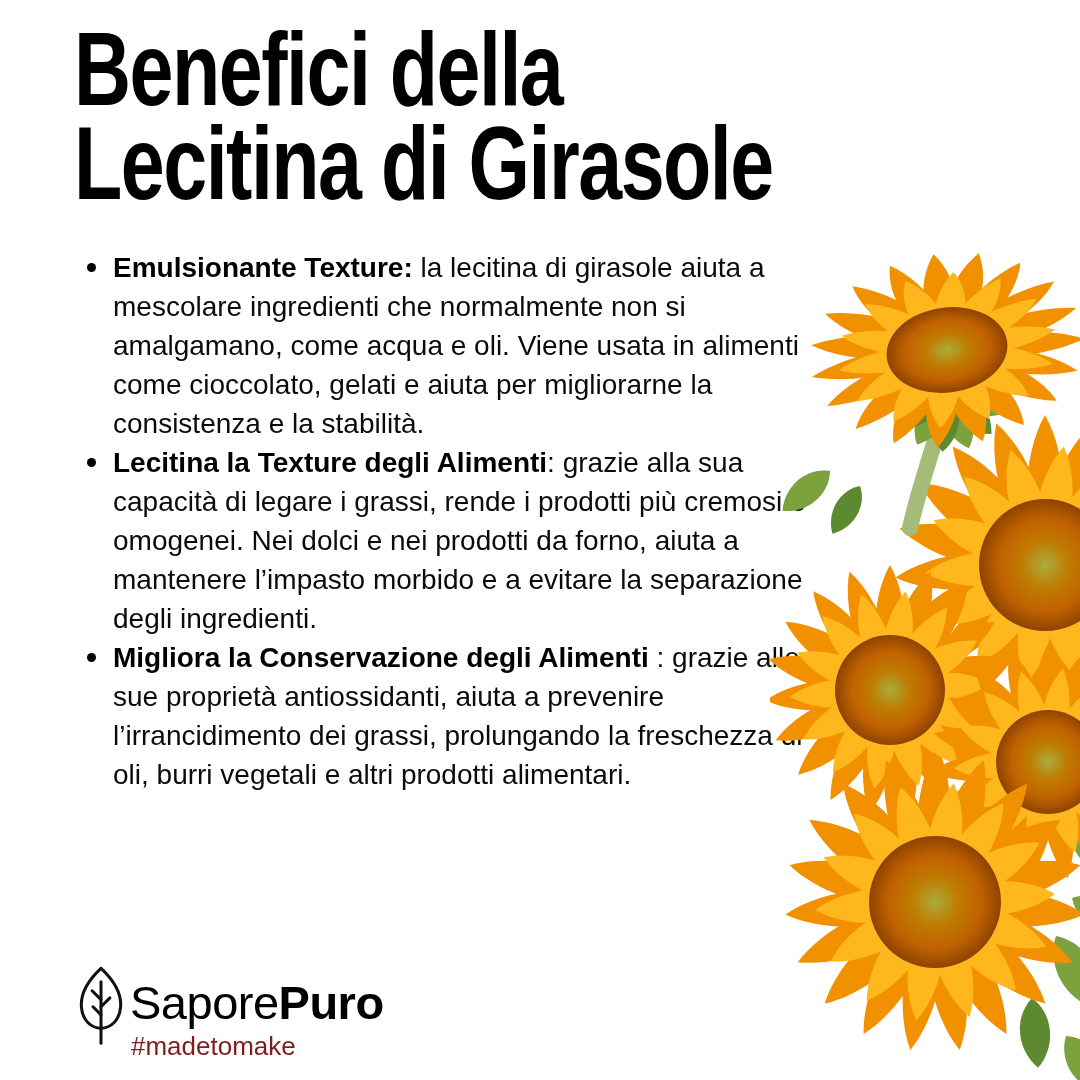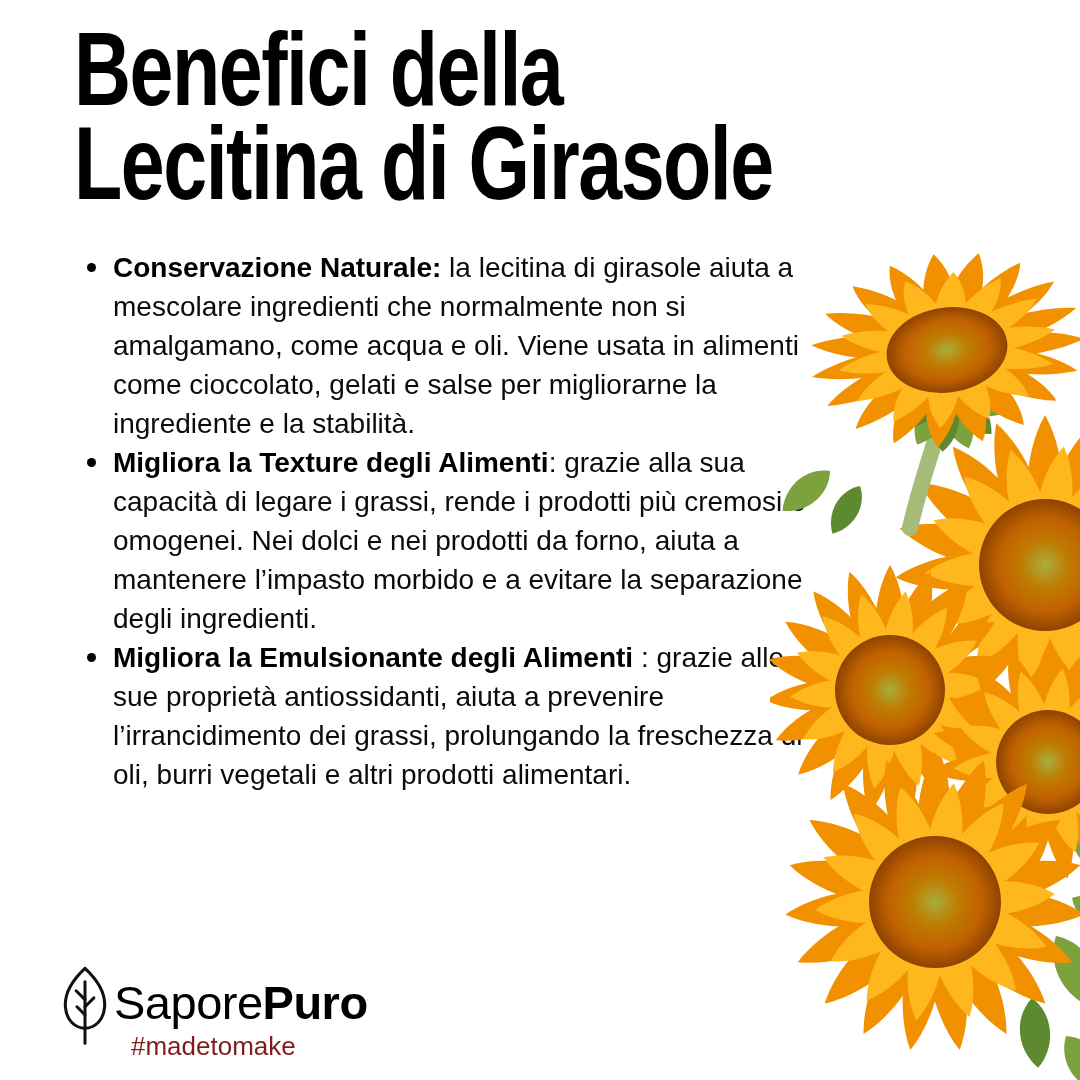--- a/index.html
+++ b/index.html
@@ -17,40 +17,40 @@
     position:absolute;left:76px;top:248px;width:756px;margin:0;padding:0;
     list-style:none;font-size:28px;line-height:39px;color:#0b0b0b;
   }
   .bullet{position:relative;padding-left:37px;margin:0;}
   .bullet::before{
     content:"";position:absolute;left:11px;top:15px;width:9px;height:9px;
     border-radius:50%;background:#000;
   }
   .bullet .lead{font-weight:700;color:#000;}
   .flowers{position:absolute;left:770px;top:236px;width:310px;height:844px;}
-  .brand{position:absolute;left:58px;top:962px;display:flex;align-items:flex-start;}
+  .brand{position:absolute;left:74px;top:962px;display:flex;align-items:flex-start;}
   .brand .leaf{width:54px;height:82px;margin-top:2px;}
   .brand-name{font-size:47px;line-height:82px;font-weight:400;letter-spacing:-0.5px;margin-left:2px;}
   .brand-name .bold{font-weight:700;}
   .hashtag{position:absolute;left:131px;top:1030px;font-size:26px;line-height:32px;color:#7f1d1d;}
 </style>
 </head>
 <body>
 
 <div class="canvas">
 
   <h1 class="title">
     <span class="tl">Benefici della</span>
     <span class="tl">Lecitina di Girasole</span>
   </h1>
 
   <ul class="bullets">
-    <li class="bullet"><span class="lead">Conservazione Naturale:</span><span class="body"> la lecitina di girasole aiuta a mescolare ingredienti che normalmente non si amalgamano, come acqua e oli. Viene usata in alimenti come cioccolato, gelati e salse per migliorarne la ingrediente e la stabilità.</span></li>
-    <li class="bullet"><span class="lead">Migliora la Texture degli Alimenti</span><span class="body">: grazie alla sua capacità di legare i grassi, rende i prodotti più cremosi e omogenei. Nei dolci e nei prodotti da forno, aiuta a mantenere l’impasto morbido e a evitare la separazione degli ingredienti.</span></li>
-    <li class="bullet"><span class="lead">Migliora la Emulsionante degli Alimenti</span><span class="body"> : grazie alle sue proprietà antiossidanti, aiuta a prevenire l’irrancidimento dei grassi, prolungando la freschezza di oli, burri vegetali e altri prodotti alimentari.</span></li>
+    <li class="bullet"><span class="lead">Emulsionante Texture:</span><span class="body"> la lecitina di girasole aiuta a mescolare ingredienti che normalmente non si amalgamano, come acqua e oli. Viene usata in alimenti come cioccolato, gelati e aiuta per migliorarne la consistenza e la stabilità.</span></li>
+    <li class="bullet"><span class="lead">Lecitina la Texture degli Alimenti</span><span class="body">: grazie alla sua capacità di legare i grassi, rende i prodotti più cremosi e omogenei. Nei dolci e nei prodotti da forno, aiuta a mantenere l’impasto morbido e a evitare la separazione degli ingredienti.</span></li>
+    <li class="bullet"><span class="lead">Migliora la Conservazione degli Alimenti</span><span class="body"> : grazie alle sue proprietà antiossidanti, aiuta a prevenire l’irrancidimento dei grassi, prolungando la freschezza di oli, burri vegetali e altri prodotti alimentari.</span></li>
   </ul>
 
   <svg id="flowers" class="flowers" viewBox="0 0 310 844">
       <defs>
         <radialGradient id="disc">
           <stop offset="0%" stop-color="#a8ad3e"></stop>
           <stop offset="36%" stop-color="#c07b00"></stop>
           <stop offset="70%" stop-color="#c06200"></stop>
           <stop offset="100%" stop-color="#8f4300"></stop>
         </radialGradient>

